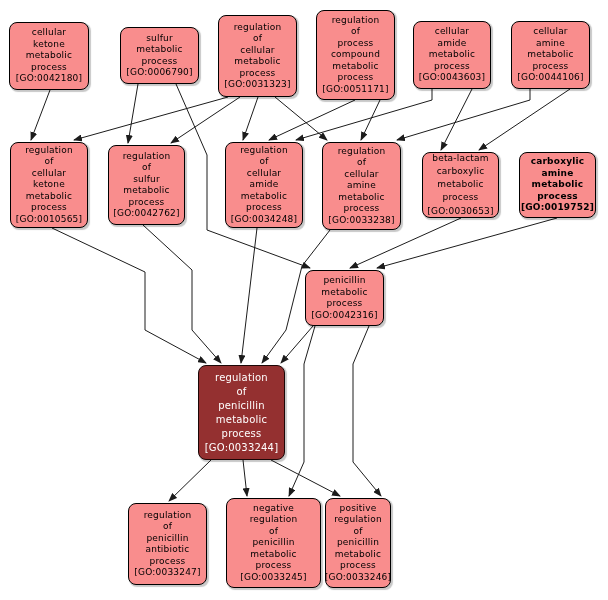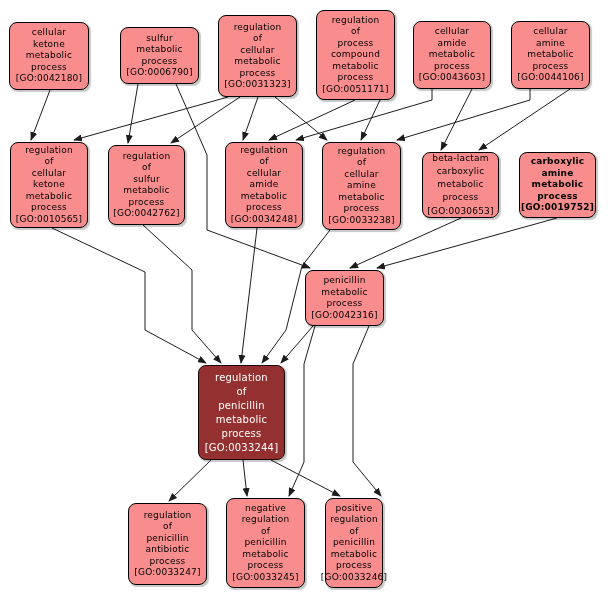--- a/index.html
+++ b/index.html
@@ -195,30 +195,30 @@
         <span>[GO:0033244]</span>
       </div>
       <div class="node" title="regulation of penicillin catabolic process [GO:0033247]" style="left: 128px; top: 503px; width: 79px; height: 82px;">
         <span>regulation</span>
         <span>of</span>
         <span>penicillin</span>
         <span>antibiotic</span>
         <span>process</span>
         <span>[GO:0033247]</span>
       </div>
-      <div class="node" title="negative regulation of penicillin metabolic process [GO:0033245]" style="left: 226px; top: 498px; width: 79px; height: 90px;">
+      <div class="node" title="negative regulation of penicillin metabolic process [GO:0033245]" style="left: 226px; top: 498px; width: 95px; height: 90px;">
         <span>negative</span>
         <span>regulation</span>
         <span>of</span>
         <span>penicillin</span>
         <span>metabolic</span>
         <span>process</span>
         <span>[GO:0033245]</span>
       </div>
-      <div class="node" title="positive regulation of penicillin metabolic process [GO:0033246]" style="left: 325px; top: 498px; width: 58px; height: 90px; justify-content: center;">
+      <div class="node" title="positive regulation of penicillin metabolic process [GO:0033246]" style="left: 325px; top: 498px; width: 66px; height: 90px; justify-content: center;">
         <span>positive</span>
         <span>regulation</span>
         <span>of</span>
         <span>penicillin</span>
         <span>metabolic</span>
         <span>process</span>
         <span>[GO:0033246]</span>
       </div>
     </div>
 </div>

